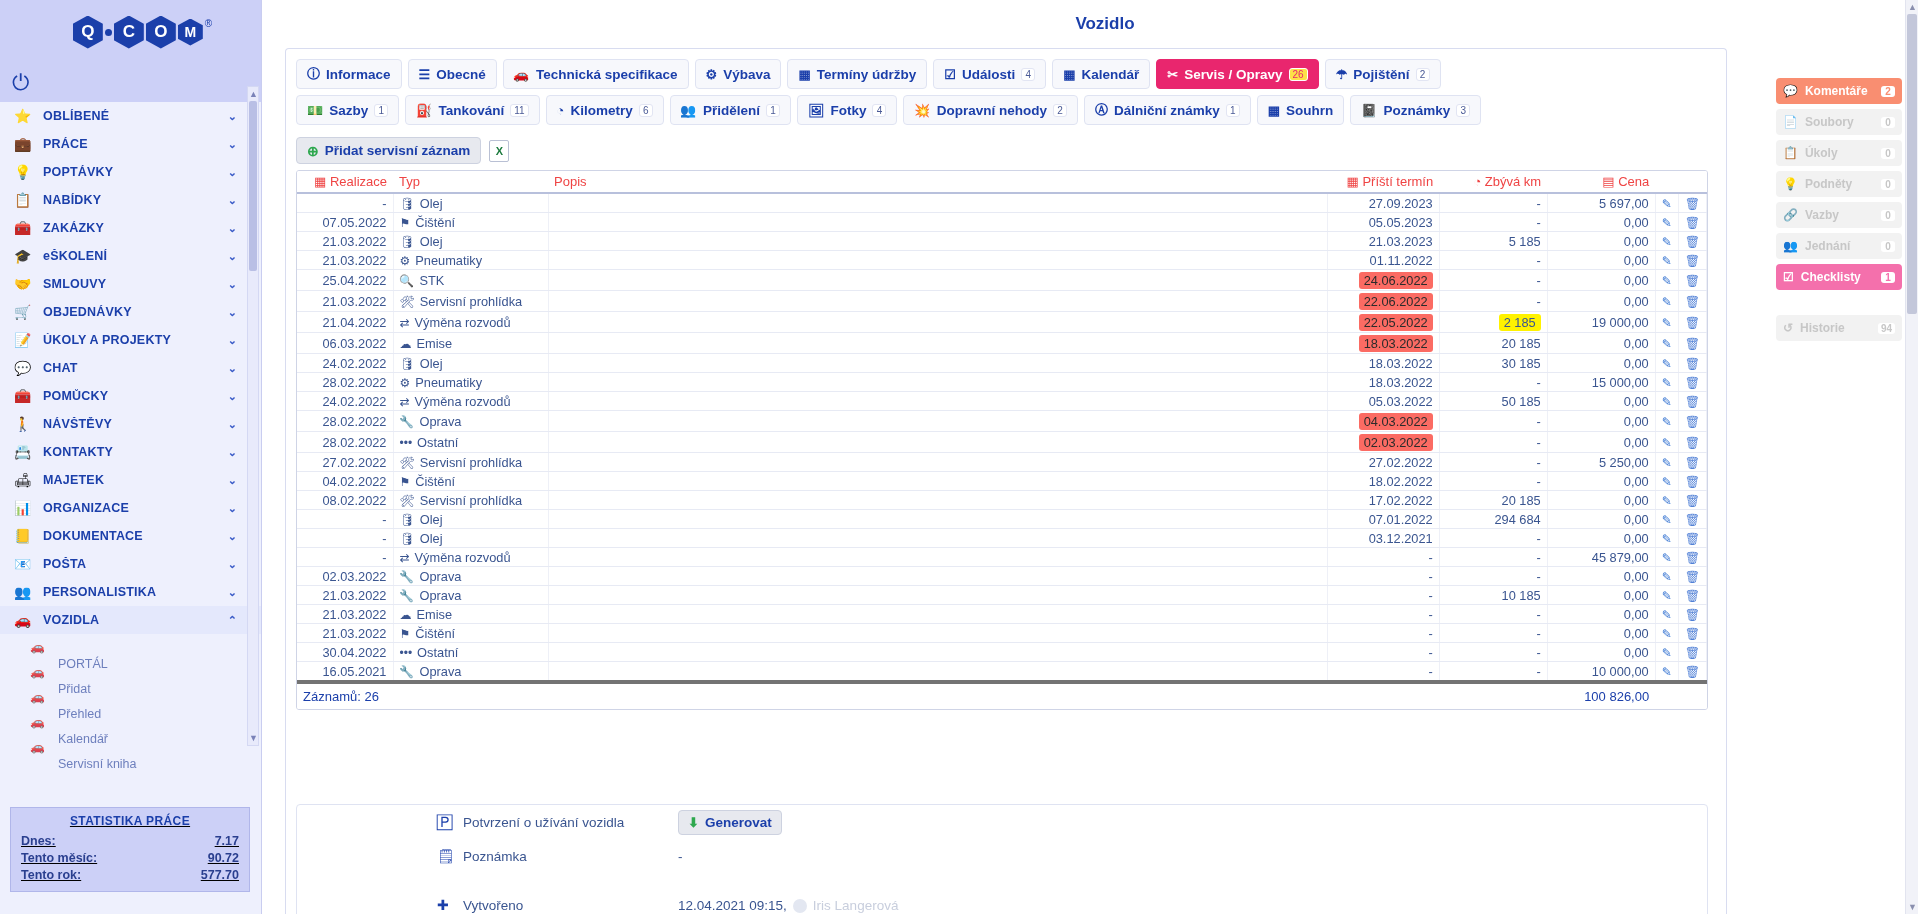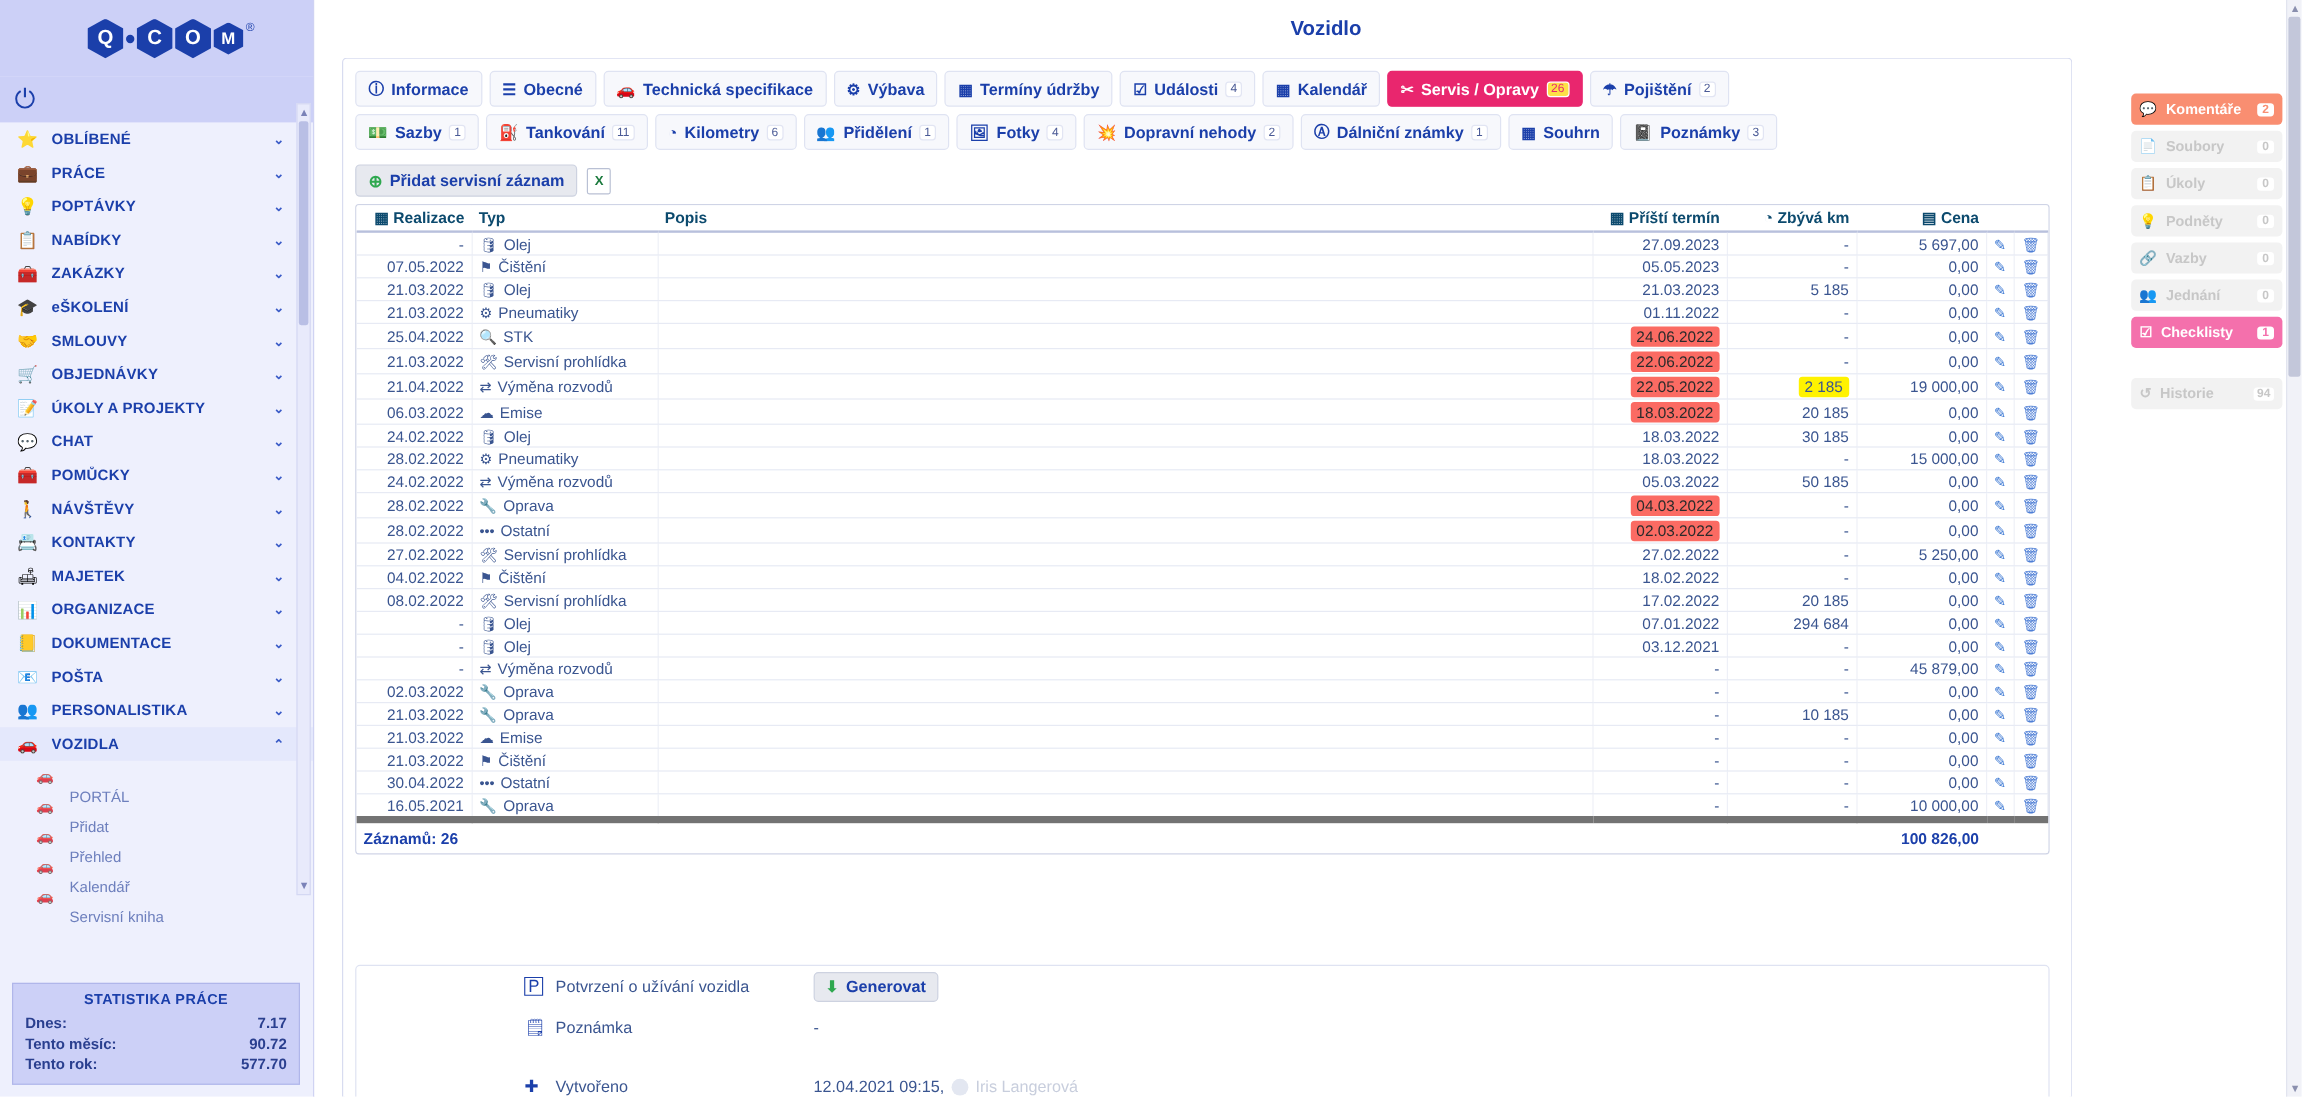--- a/index.html
+++ b/index.html
@@ -75,23 +75,23 @@
   #sbscroll .thumb {
     position: absolute; left: 1px; top: 0px;
     width: 8px; height: 170px; background: #b9bfe5; border-radius: 2px;
   }
   #sbscroll .arr {
     position: absolute; left: 1px; width: 8px; height: 10px;
     color: #7a82b8; font-size: 9px; text-align: center; line-height: 10px;
   }
 
   #stats {
-    position: absolute; left: 10px; bottom: 10px;
+    position: absolute; left: 10px; bottom: 22px;
     width: 240px; background: #ccd0f7;
-    border: 1px solid #b0b6ea; padding: 6px 10px 8px 10px;
+    border: 1px solid #b0b6ea; padding: 6px 10px 8px 10px; text-decoration: underline;
   }
   #stats .st-title {
     text-align: center; color: #1b3faa; font-weight: bold;
     font-size: 12px; letter-spacing: .4px; padding-bottom: 4px;
   }
   #stats .st-row {
     display: flex; justify-content: space-between;
     color: #2a3f8f; font-size: 12.5px; font-weight: bold; padding: 1.5px 0;
   }
   #stats .st-row .v { font-weight: bold; }
@@ -158,21 +158,21 @@
 
   
   #tablewrap {
     margin: 0 18px 0 10px;
     border: 1px solid #cfd4e6;
     border-radius: 3px;
     overflow: hidden;
   }
   table.grid { width: 100%; border-collapse: collapse; font-size: 12.8px; }
   table.grid thead th {
-    text-align: left; color: #0c4a6e; font-weight: bold;
+    text-align: left; color: #ef4444; font-weight: normal;
     font-size: 13px; padding: 3px 6px;
     border-bottom: 2px solid #b8c0dc; background: #fff;
     white-space: nowrap;
   }
   table.grid thead th.num { text-align: right; }
   table.grid tbody td {
     padding: 1.5px 6px; color: #3a5590;
     border-bottom: 1px solid #e7eaf4;
     border-right: 1px solid #eef0f7;
     white-space: nowrap; height: 15.5px;
@@ -190,22 +190,22 @@
     background: #fb6b63; color: #2b2b2b; padding: 1px 5px; border-radius: 3px;
     display: inline-block;
   }
   .pill-yellow {
     background: #fff200; color: #3a5590; padding: 1px 5px; border-radius: 3px;
     display: inline-block;
   }
   .ic-edit { color: #2f6fd0; cursor: pointer; font-size: 12px; }
   .ic-del  { color: #4f7fd6; cursor: pointer; font-size: 12px; }
   tfoot td {
-    color: #1b3faa; font-weight: bold; font-size: 13px;
-    padding: 5px 6px; border-top: 6px solid #737373; background: #fff;
+    color: #1b3faa; font-weight: normal; font-size: 13px;
+    padding: 5px 6px; border-top: 4px solid #737373; background: #fff;
   }
   tfoot td.tot { text-align: right; }
 
   
   #bottomcard {
     position: absolute; left: 10px; top: 755px;
     width: 1412px; height: 160px;
     background: #fff; border: 1px solid #dfe3f2; border-radius: 4px;
   }
   .frow { display: flex; align-items: center; height: 34px; padding-left: 140px; }

